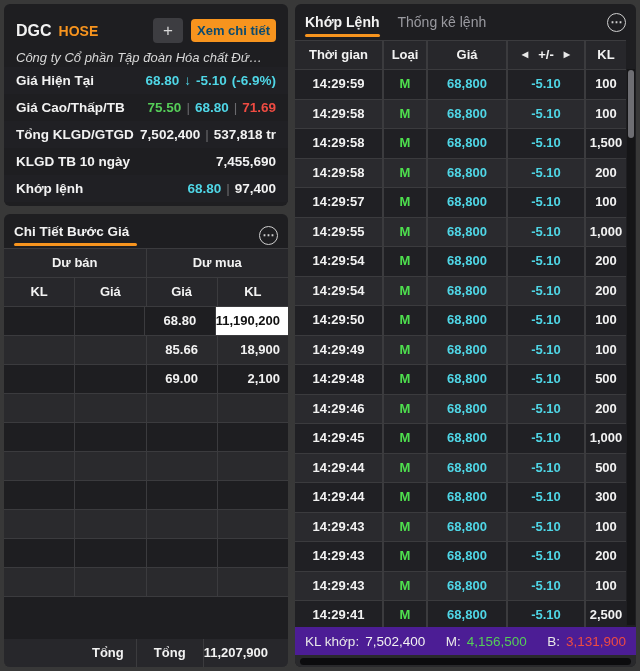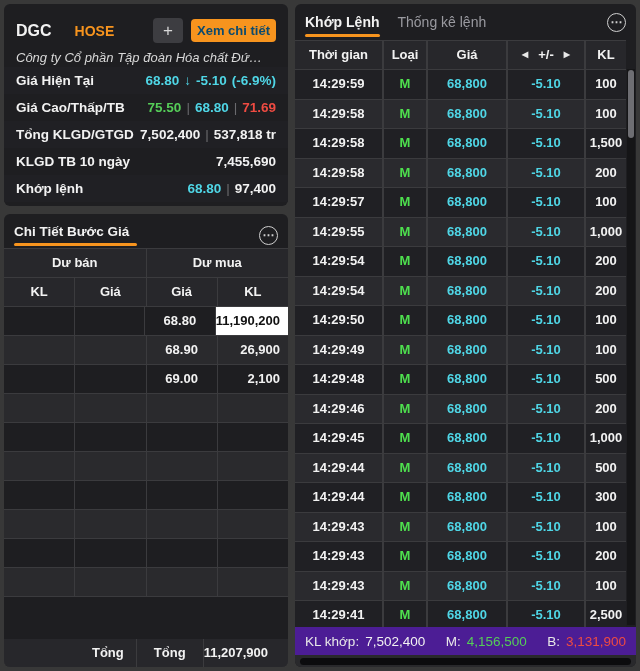--- a/index.html
+++ b/index.html
@@ -5,21 +5,21 @@
   html,body{margin:0;padding:0;background:#383838;font-family:"Liberation Sans",sans-serif;}
   .app{width:640px;height:671px;box-sizing:border-box;padding:4px;display:flex;gap:7px;overflow:hidden;}
   .card{background:#1e1e21;border-radius:6px;overflow:hidden;}
   .left-col{width:284px;display:flex;flex-direction:column;gap:8px;}
   .right-col{flex:1;display:flex;flex-direction:column;}
 
   
   .summary-card{padding:10px 0 4px 0;}
   .stock-header{display:flex;align-items:center;padding:4px 12px 2px 12px;}
   .symbol{color:#f2f2f2;font-weight:700;font-size:16px;}
-  .exchange{color:#f7941e;font-weight:700;font-size:14px;margin-left:23px;text-align:center;}
+  .exchange{color:#f7941e;font-weight:700;font-size:14px;margin-left:7px;text-align:center;}
   .spacer{flex:1;}
   .add-btn{width:30px;height:25px;background:#3d3d41;border-radius:4px;color:#d9d9d9;
     font-size:17px;line-height:25px;text-align:center;margin-right:8px;cursor:pointer;}
   .details-btn{background:#f7941e;color:#0c4a6e;font-weight:700;font-size:13px;
     padding:4px 6px;border-radius:4px;cursor:pointer;}
   .company-name{color:#d8d8d8;font-size:13px;padding:5px 12px 2px 12px;white-space:nowrap;
     overflow:hidden;text-overflow:ellipsis;font-style:italic;}
   .overview-tab{color:#f7941e;font-weight:700;font-size:13.5px;padding:9px 12px 8px 12px;}
   .srow{display:flex;align-items:center;height:27px;padding:0 12px;font-size:13.5px;}
   .srow:nth-child(odd){background:#202024;}
@@ -181,22 +181,22 @@
           <div class="d-row">
             <div class="d-cell"></div>
             <div class="d-cell"></div>
             <div class="d-cell cyan">68.80</div>
             <div class="d-cell kl-r highlight">11,190,200</div>
           </div>
 
           <div class="d-row">
             <div class="d-cell"></div>
             <div class="d-cell"></div>
-            <div class="d-cell red">68.90</div>
-            <div class="d-cell kl-r">26,900</div>
+            <div class="d-cell red">85.66</div>
+            <div class="d-cell kl-r">18,900</div>
           </div>
 
           <div class="d-row">
             <div class="d-cell"></div>
             <div class="d-cell"></div>
             <div class="d-cell red">69.00</div>
             <div class="d-cell kl-r">2,100</div>
           </div>
 
           <div class="d-row">

